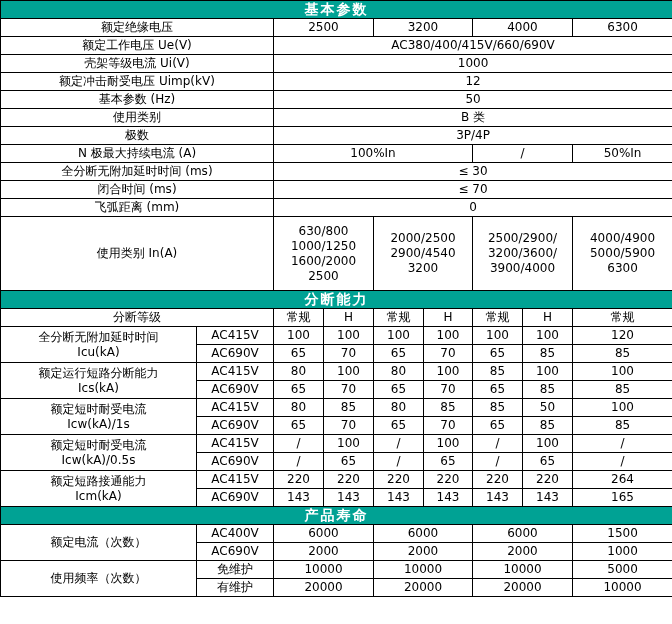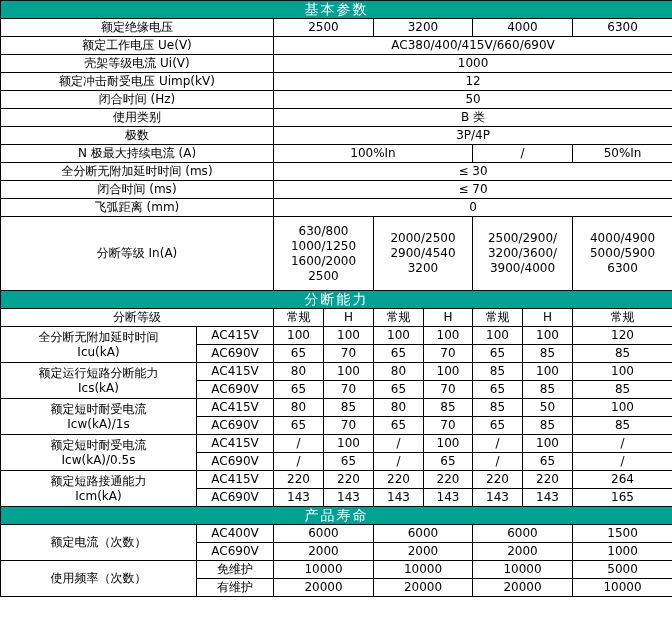--- a/index.html
+++ b/index.html
@@ -27,21 +27,21 @@
   }
   td.label-cell {
     text-align: left;
     padding-left: 4px;
   }
   td.label-cell .l2 { display: block; }
   tr.section-row td {
     background: #00A294;
     color: #ffffff;
     font-size: 14px;
-    font-weight: normal;
+    font-weight: bold;
     letter-spacing: 2px;
     height: 18px;
   }
   td.multi {
     white-space: pre-line;
     line-height: 16px;
   }
   tr.tall-row td { height: 74px; }
 </style>
 </head>
@@ -76,21 +76,21 @@
       </tr>
       <tr>
         <td colspan="2" class="label-cell">壳架等级电流 Ui(V)</td>
         <td colspan="7">1000</td>
       </tr>
       <tr>
         <td colspan="2" class="label-cell">额定冲击耐受电压 Uimp(kV)</td>
         <td colspan="7">12</td>
       </tr>
       <tr>
-        <td colspan="2" class="label-cell">闭合时间 (Hz)</td>
+        <td colspan="2" class="label-cell">基本参数 (Hz)</td>
         <td colspan="7">50</td>
       </tr>
       <tr>
         <td colspan="2" class="label-cell">使用类别</td>
         <td colspan="7">B 类</td>
       </tr>
       <tr>
         <td colspan="2" class="label-cell">极数</td>
         <td colspan="7">3P/4P</td>
       </tr>
@@ -106,21 +106,21 @@
       </tr>
       <tr>
         <td colspan="2" class="label-cell">闭合时间 (ms)</td>
         <td colspan="7">≤ 70</td>
       </tr>
       <tr>
         <td colspan="2" class="label-cell">飞弧距离 (mm)</td>
         <td colspan="7">0</td>
       </tr>
       <tr class="tall-row">
-        <td colspan="2" class="label-cell">分断等级 In(A)</td>
+        <td colspan="2" class="label-cell">使用类别 In(A)</td>
         <td colspan="2" class="multi">630/800
 1000/1250
 1600/2000
 2500</td>
         <td colspan="2" class="multi">2000/2500
 2900/4540
 3200</td>
         <td colspan="2" class="multi">2500/2900/
 3200/3600/
 3900/4000</td>

